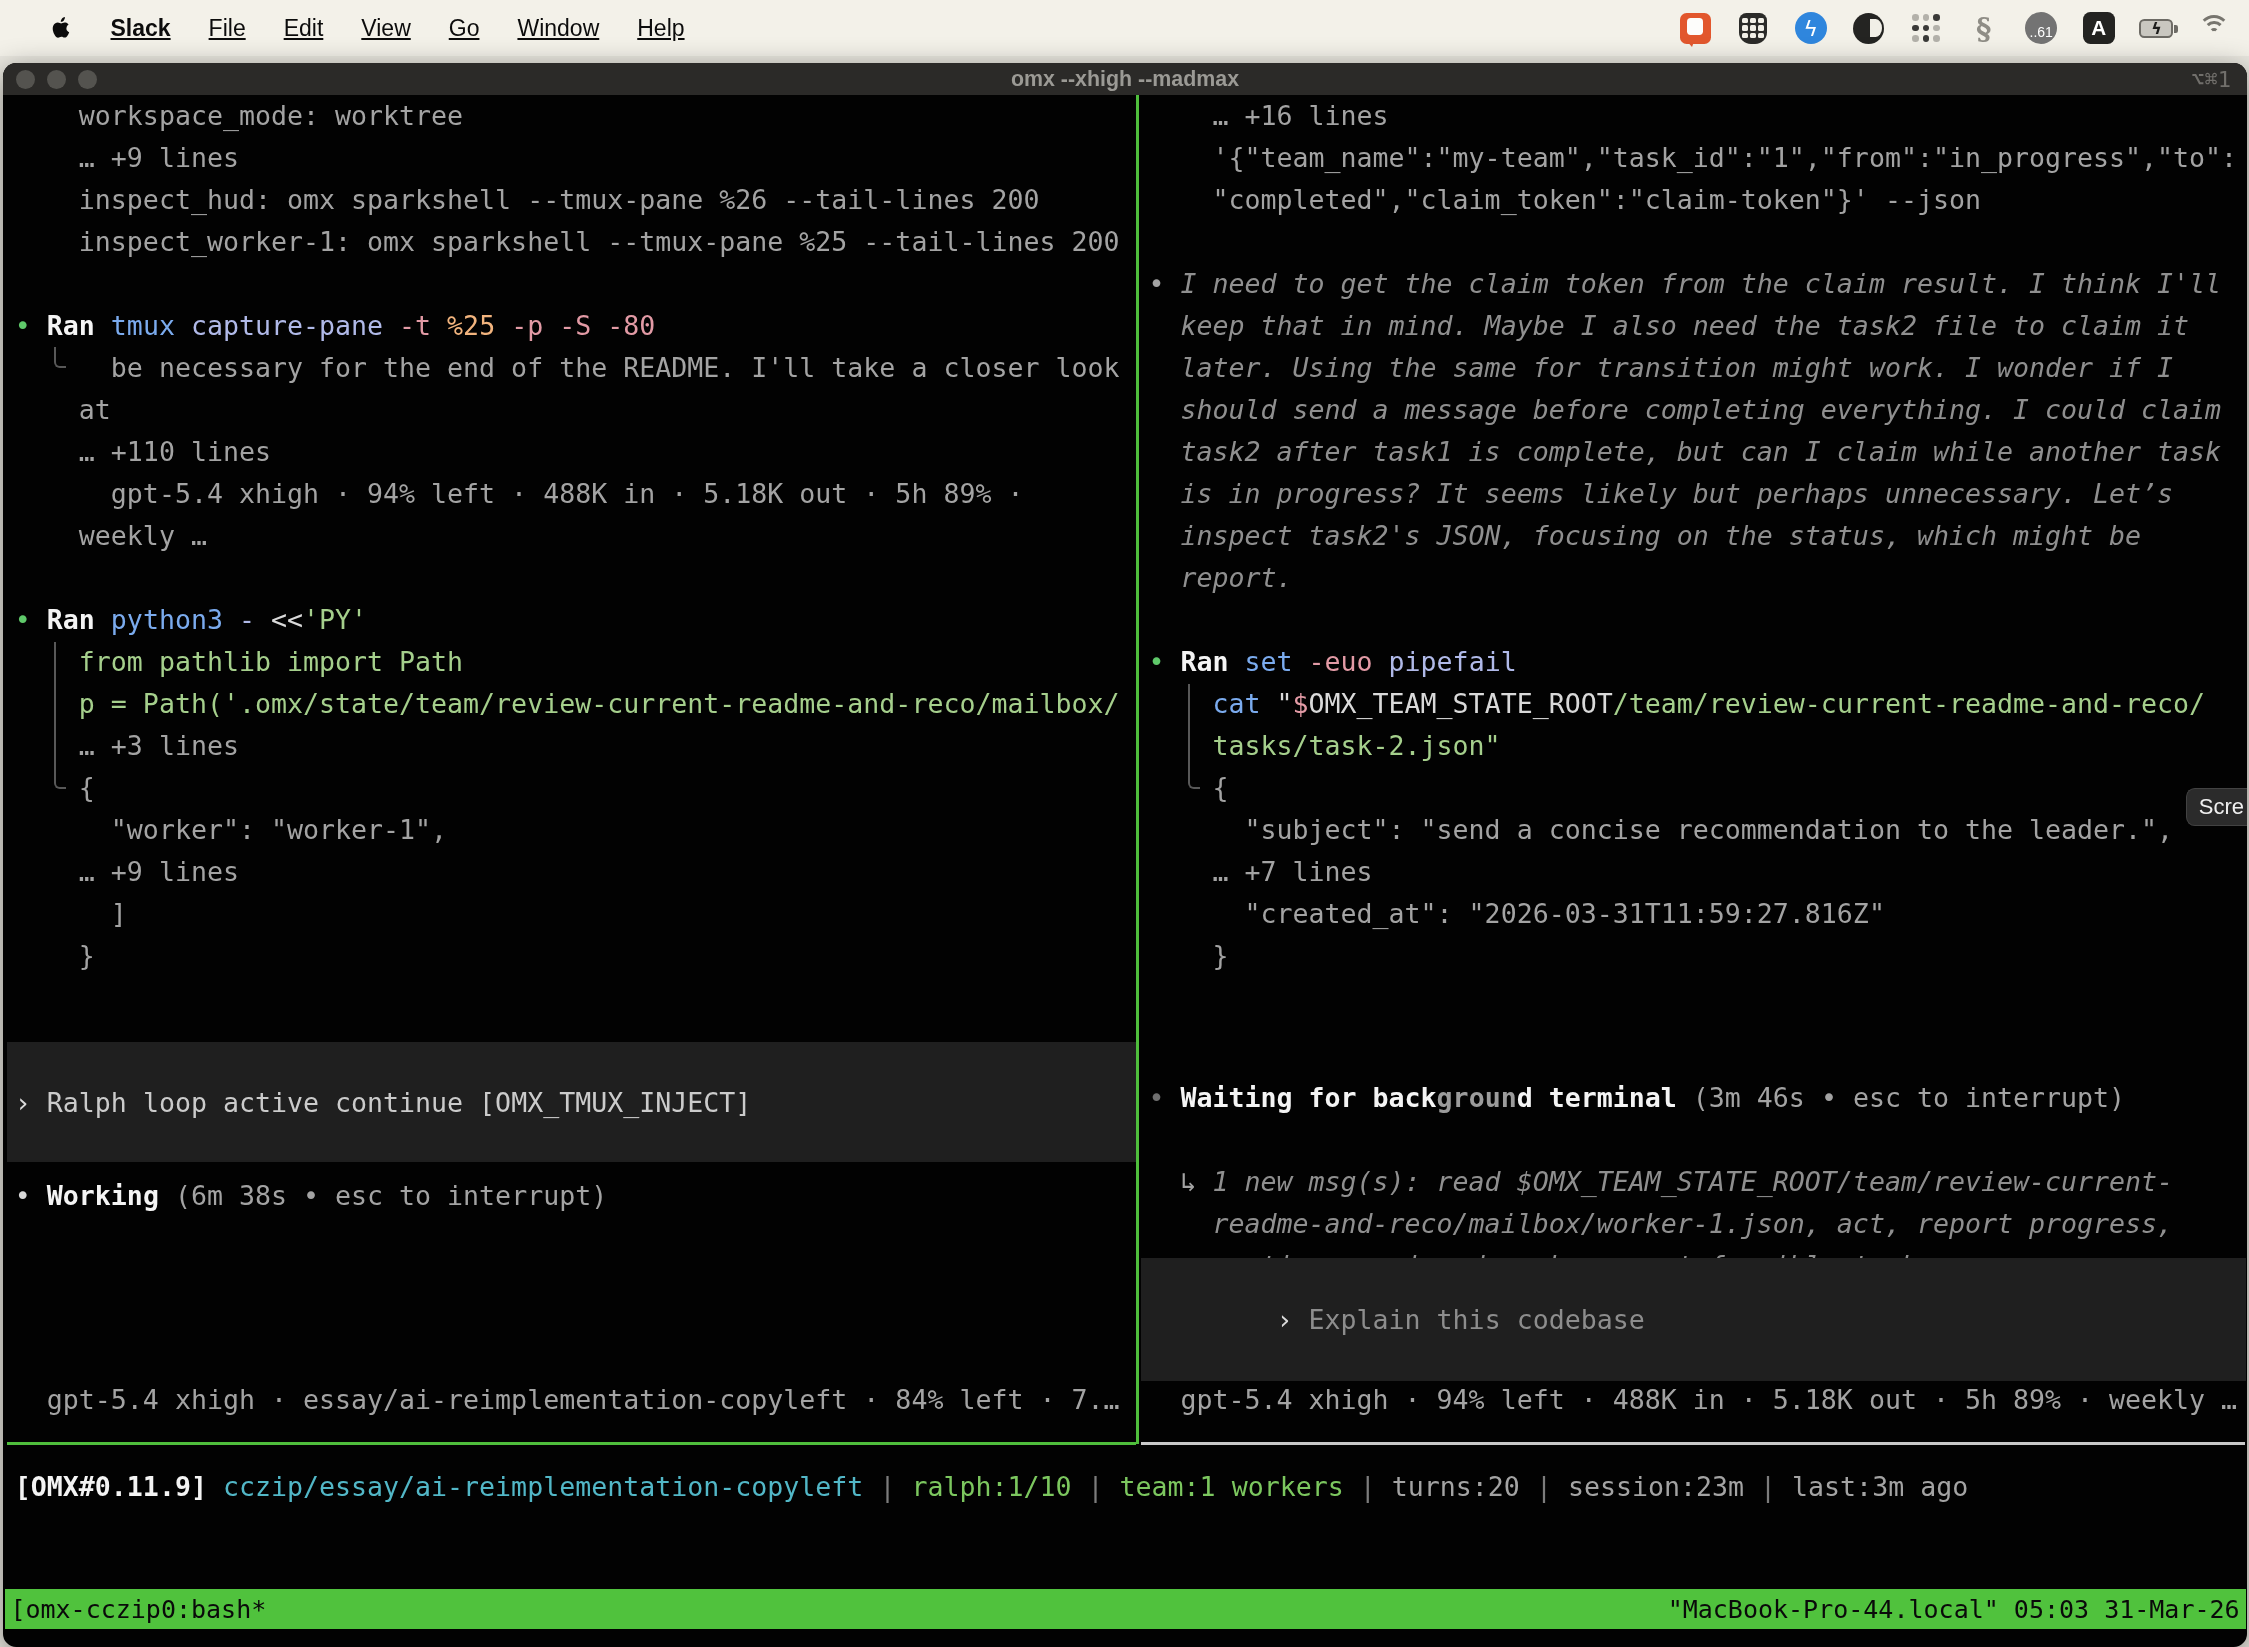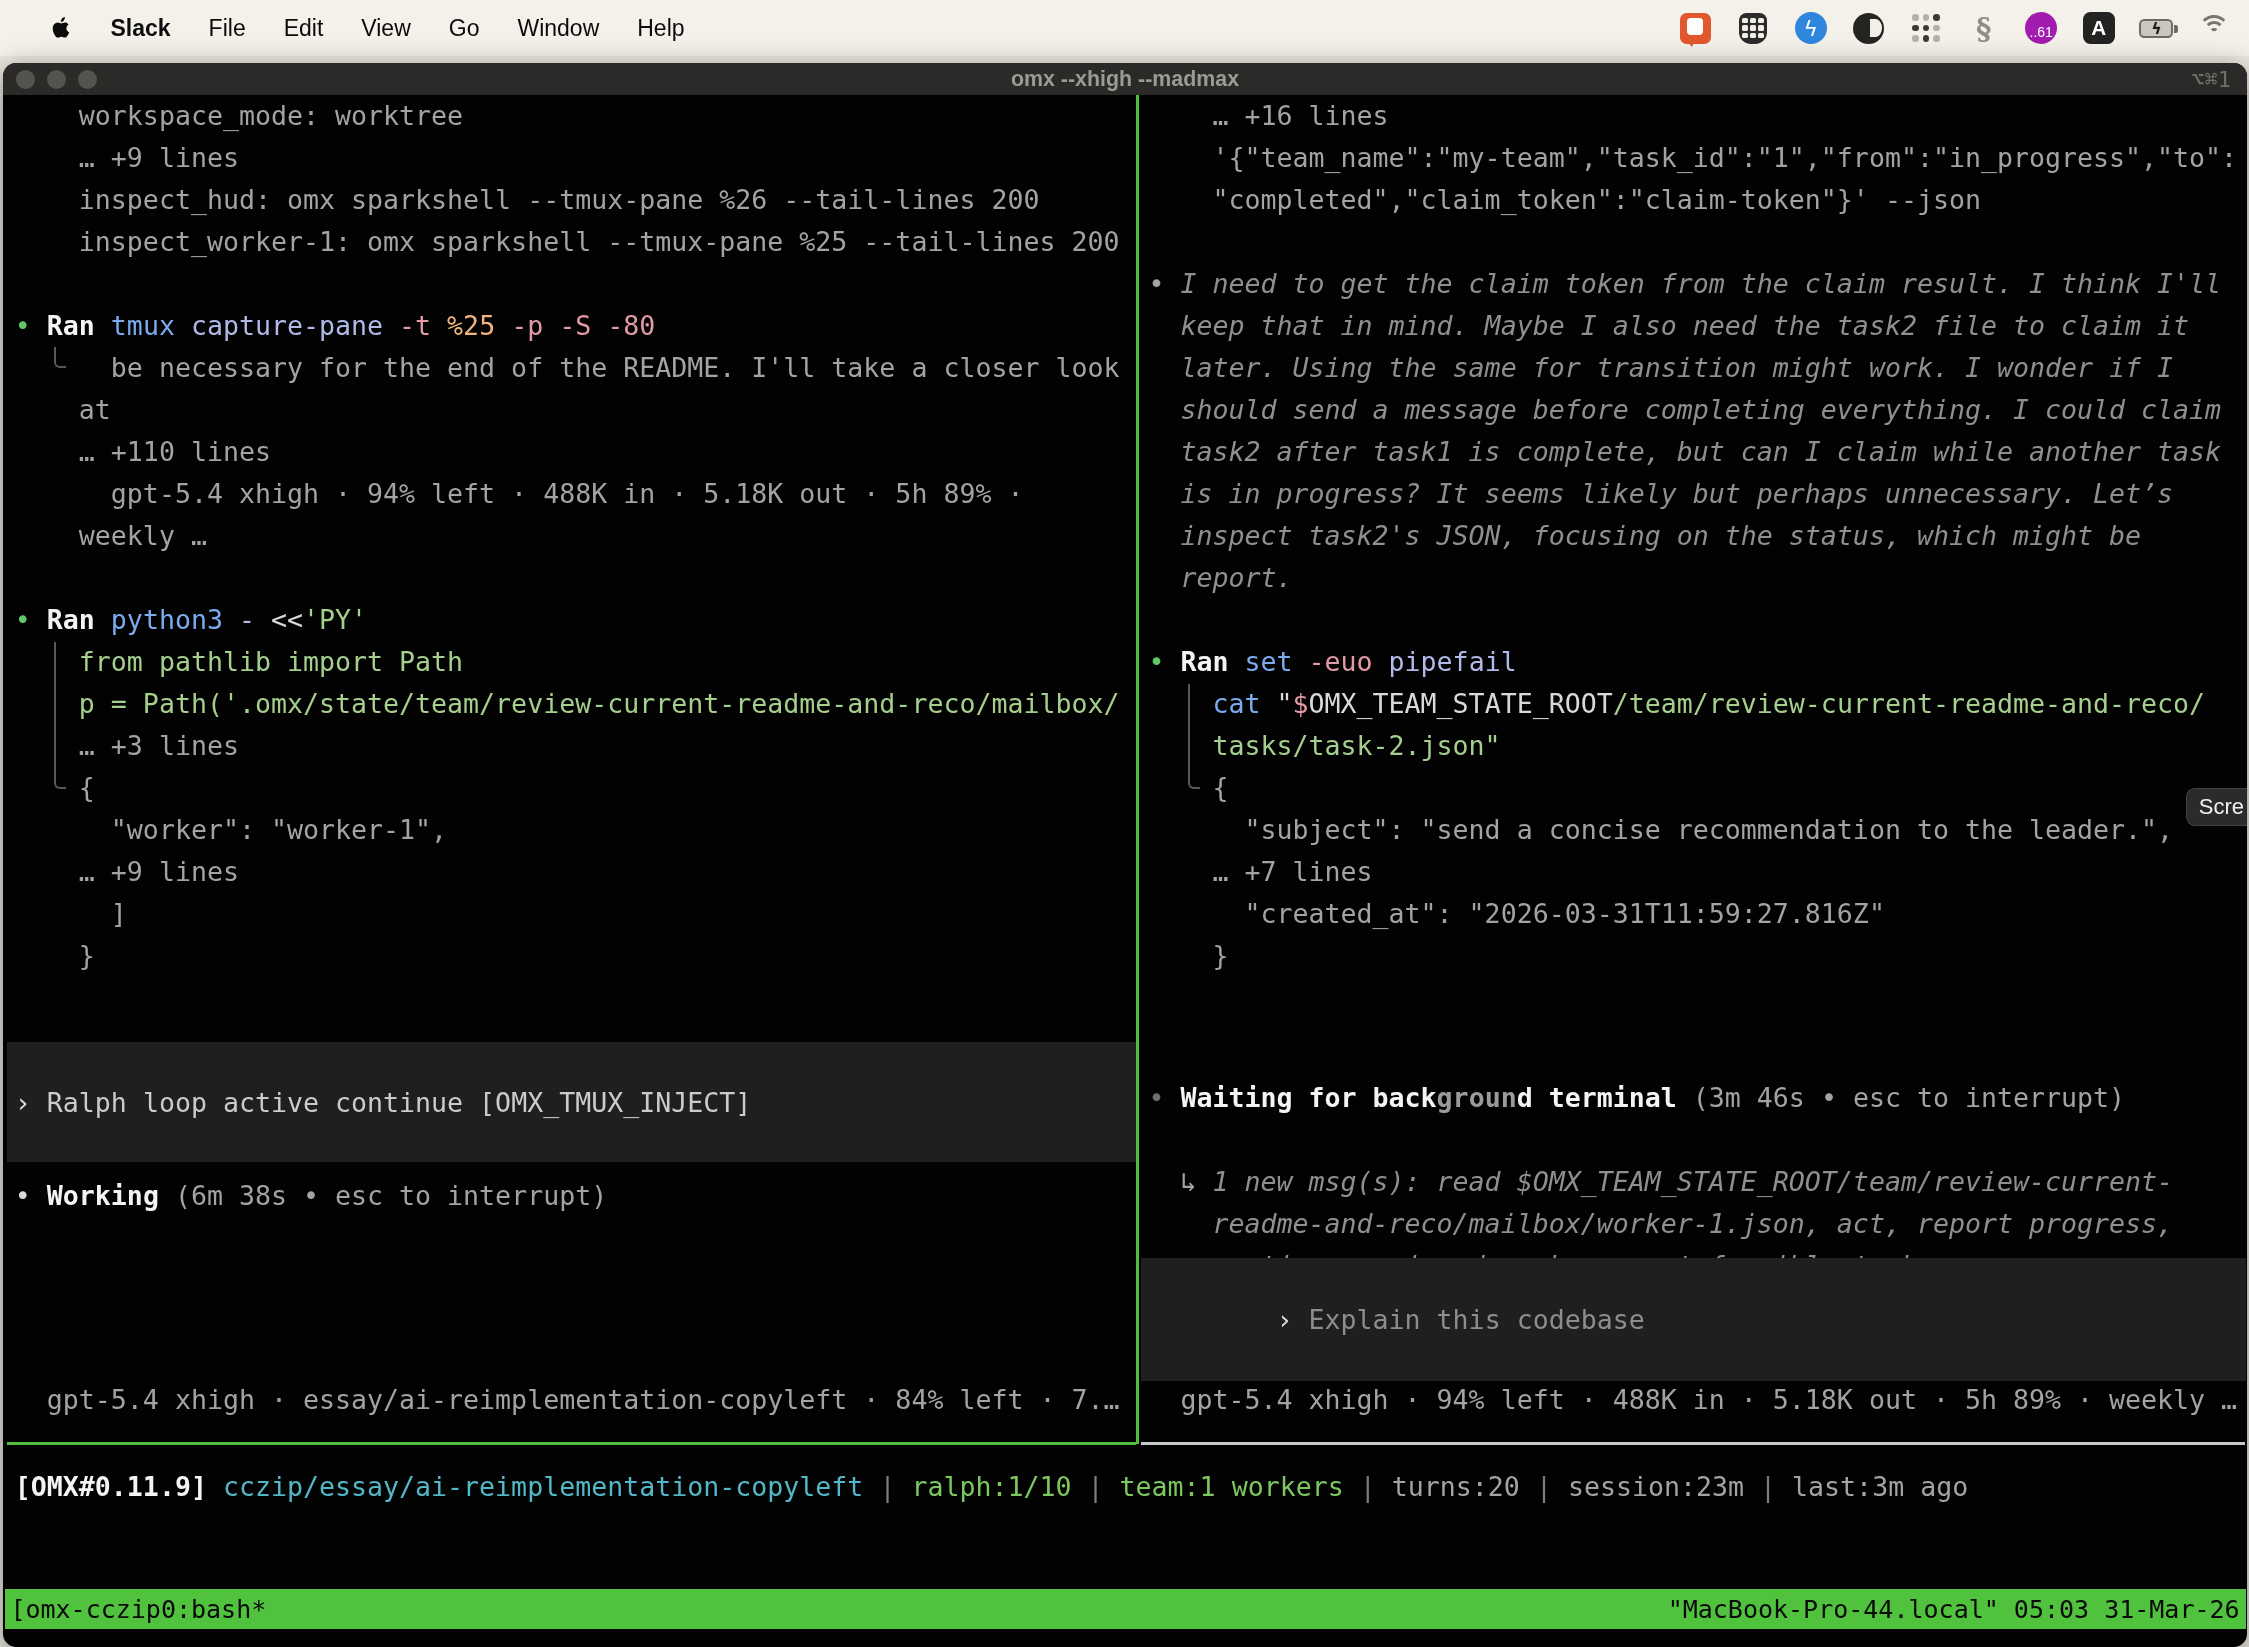--- a/index.html
+++ b/index.html
@@ -4,37 +4,37 @@
 <style>
   html,body{margin:0;padding:0;width:2250px;height:1648px;background:#e9e7df;overflow:hidden;}
   *{box-sizing:border-box;}
   .mono{font-family:"DejaVu Sans Mono",monospace;}
   .sans{font-family:"Liberation Sans","DejaVu Sans",sans-serif;}
 
   
   #menubar{position:absolute;left:0;top:0;width:2250px;height:56px;background:#f3f1e9;display:flex;align-items:center;font-family:"Liberation Sans","DejaVu Sans",sans-serif;font-size:23px;color:#0c0c0c;}
   .apple{width:29.5px;height:29.5px;margin-left:46px;}
   .apple svg{width:29.5px;height:29.5px;fill:#0c0c0c;}
-  .menu-item{margin-left:38px;}
+  .menu-item{margin-left:38px;text-decoration:underline;}
   .menu-item.app{font-weight:bold;margin-left:35px;}
   #menu-status{margin-left:auto;display:flex;align-items:center;gap:23.6px;margin-right:19px;}
   .mi{width:34px;height:34px;display:flex;align-items:center;justify-content:center;position:relative;}
   .ic-chat{width:31px;height:31px;background:#e2572d;border-radius:6.6px;position:relative;}
   .ic-chat:after{content:"";position:absolute;left:6.6px;top:5.2px;width:16px;height:17.7px;background:#fdfdfb;border-radius:3.7px;}
   .ic-chat:before{content:"";position:absolute;left:5.2px;bottom:-3px;border-left:7.4px solid transparent;border-right:3px solid transparent;border-top:8.9px solid #e2572d;}
   .ic-shield{width:28px;height:31px;background:#2b2b29;border-radius:7.4px 7.4px 11.8px 11.8px;display:grid;grid-template-columns:repeat(3,5.9px);grid-template-rows:repeat(3,5.2px);gap:2.2px;align-content:center;justify-content:center;}
   .ic-shield i{background:#f1efe7;border-radius:1.5px;}
   .ic-bolt{width:32px;height:32px;border-radius:50%;background:#2f86dd;color:#fff;font-size:22px;display:flex;align-items:center;justify-content:center;font-family:"DejaVu Sans",sans-serif;}
   .ic-moon{width:31px;height:31px;border-radius:50%;background:#242422;position:relative;overflow:hidden;}
   .ic-moon:after{content:"";position:absolute;right:2.2px;top:6.6px;width:11.8px;height:17.7px;background:#f1efe7;border-radius:0 10.3px 10.3px 0/0 14.8px 14.8px 0;}
   .ic-dots{display:grid;grid-template-columns:repeat(3,6.6px);grid-template-rows:repeat(3,6.6px);gap:3.7px;}
   .ic-dots i{border-radius:50%;background:#b3b1aa;}
   .ic-dots i.d{background:#3a3a38;}
   .ic-s{color:#8f8d86;font-size:29.5px;font-family:"DejaVu Serif",serif;font-weight:bold;}
-  .ic-61{width:32px;height:32px;border-radius:50%;background:#a21caf;color:#fff;font-size:14px;display:flex;align-items:flex-end;justify-content:center;padding-bottom:3.7px;font-family:"Liberation Sans",sans-serif;}
+  .ic-61{width:32px;height:32px;border-radius:50%;background:#737373;color:#fff;font-size:14px;display:flex;align-items:flex-end;justify-content:center;padding-bottom:3.7px;font-family:"Liberation Sans",sans-serif;}
   .ic-a{width:32px;height:32px;border-radius:7.4px;background:#232321;color:#fff;font-weight:bold;font-size:20.7px;display:flex;align-items:center;justify-content:center;}
   .ic-batt{width:38px;height:19px;border:2.2px solid #6d6b65;border-radius:5.2px;position:relative;display:flex;align-items:center;justify-content:center;color:#1d1d1b;background:#c9c7c0;}
   .ic-batt:after{content:"";position:absolute;right:-6.6px;top:4.4px;width:3.7px;height:8px;background:#6d6b65;border-radius:0 2.2px 2.2px 0;}
   .ic-batt b{font-size:16px;font-family:"DejaVu Sans",sans-serif;}
   .ic-wifi{position:relative;width:34px;height:26.6px;}
   .ic-wifi i{position:absolute;left:50%;transform:translateX(-50%);border:3px solid transparent;border-top:3px solid #77756e;border-radius:50%;}
   .ic-wifi .w1{width:32px;height:32px;top:0;}
   .ic-wifi .w2{width:20.7px;height:20.7px;top:6.6px;}
   .ic-wifi .w3{width:8.9px;height:8.9px;top:13.3px;}
 

